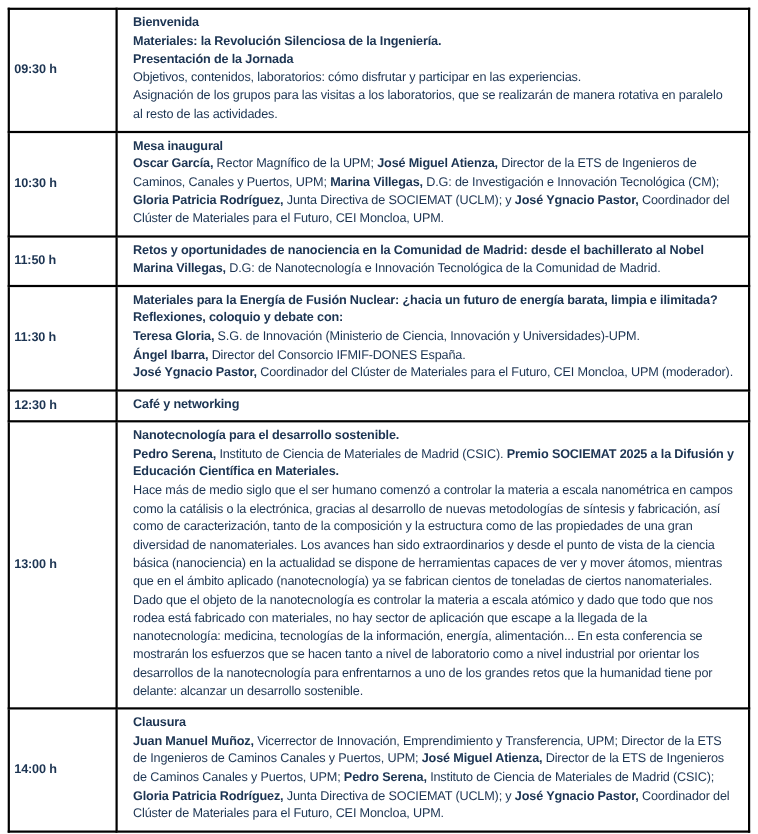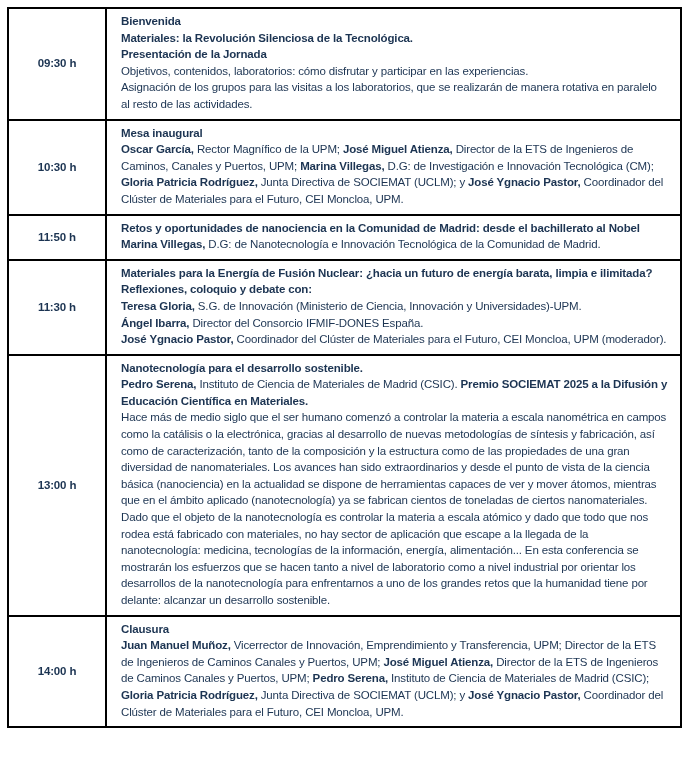--- a/index.html
+++ b/index.html
@@ -24,42 +24,41 @@
   table.schedule td {
     border: 2px solid #000000;
     color: #1c3452;
     font-size: 11.5px;
     line-height: 16.6px;
     letter-spacing: -0.15px;
     vertical-align: middle;
   }
   td.time-cell {
     width: 88px;
-    text-align: center;
     font-weight: bold;
     padding: 2px 4px;
   }
   td.content-cell {
     padding: 4px 12px 6px 14px;
     vertical-align: middle;
   }
   .para { margin: 0; }
   .b { font-weight: bold; }
 </style>
 </head>
 <body>
 
 <div class="wrap">
   <table class="schedule">
     <tbody>
         <tr>
           <td class="time-cell">09:30 h</td>
           <td class="content-cell">
             <div class="para"><span class="b">Bienvenida</span></div>
-            <div class="para"><span class="b">Materiales: la Revolución Silenciosa de la Tecnológica.</span></div>
+            <div class="para"><span class="b">Materiales: la Revolución Silenciosa de la Ingeniería.</span></div>
             <div class="para"><span class="b">Presentación de la Jornada</span></div>
             <div class="para"><span>Objetivos, contenidos, laboratorios: cómo disfrutar y participar en las experiencias.</span></div>
             <div class="para"><span>Asignación de los grupos para las visitas a los laboratorios, que se realizarán de manera rotativa en paralelo al resto de las actividades.</span></div>
           </td>
         </tr>
         <tr>
           <td class="time-cell">10:30 h</td>
           <td class="content-cell">
             <div class="para"><span class="b">Mesa inaugural</span></div>
             <div class="para"><span class="b">Oscar García,</span><span> Rector Magnífico de la UPM; </span><span class="b">José Miguel Atienza,</span><span> Director de la ETS de Ingenieros de Caminos, Canales y Puertos, UPM; </span><span class="b">Marina Villegas,</span><span> D.G: de Investigación e Innovación Tecnológica (CM); </span><span class="b">Gloria Patricia Rodríguez,</span><span> Junta Directiva de SOCIEMAT (UCLM); y </span><span class="b">José Ygnacio Pastor,</span><span> Coordinador del Clúster de Materiales para el Futuro, CEI Moncloa, UPM.</span></div>
@@ -76,20 +75,26 @@
           <td class="time-cell">11:30 h</td>
           <td class="content-cell">
             <div class="para"><span class="b">Materiales para la Energía de Fusión Nuclear: ¿hacia un futuro de energía barata, limpia e ilimitada?</span></div>
             <div class="para"><span class="b">Reflexiones, coloquio y debate con:</span></div>
             <div class="para"><span class="b">Teresa Gloria,</span><span> S.G. de Innovación (Ministerio de Ciencia, Innovación y Universidades)-UPM.</span></div>
             <div class="para"><span class="b">Ángel Ibarra,</span><span> Director del Consorcio IFMIF-DONES España.</span></div>
             <div class="para"><span class="b">José Ygnacio Pastor,</span><span> Coordinador del Clúster de Materiales para el Futuro, CEI Moncloa, UPM (moderador).</span></div>
           </td>
         </tr>
         <tr>
+          <td class="time-cell">12:30 h</td>
+          <td class="content-cell">
+            <div class="para"><span class="b">Café y networking</span></div>
+          </td>
+        </tr>
+        <tr>
           <td class="time-cell">13:00 h</td>
           <td class="content-cell">
             <div class="para"><span class="b">Nanotecnología para el desarrollo sostenible.</span></div>
             <div class="para"><span class="b">Pedro Serena,</span><span> Instituto de Ciencia de Materiales de Madrid (CSIC). </span><span class="b">Premio SOCIEMAT 2025 a la Difusión y Educación Científica en Materiales.</span></div>
             <div class="para"><span>Hace más de medio siglo que el ser humano comenzó a controlar la materia a escala nanométrica en campos como la catálisis o la electrónica, gracias al desarrollo de nuevas metodologías de síntesis y fabricación, así como de caracterización, tanto de la composición y la estructura como de las propiedades de una gran diversidad de nanomateriales. Los avances han sido extraordinarios y desde el punto de vista de la ciencia básica (nanociencia) en la actualidad se dispone de herramientas capaces de ver y mover átomos, mientras que en el ámbito aplicado (nanotecnología) ya se fabrican cientos de toneladas de ciertos nanomateriales. Dado que el objeto de la nanotecnología es controlar la materia a escala atómico y dado que todo que nos rodea está fabricado con materiales, no hay sector de aplicación que escape a la llegada de la nanotecnología: medicina, tecnologías de la información, energía, alimentación... En esta conferencia se mostrarán los esfuerzos que se hacen tanto a nivel de laboratorio como a nivel industrial por orientar los desarrollos de la nanotecnología para enfrentarnos a uno de los grandes retos que la humanidad tiene por delante: alcanzar un desarrollo sostenible.</span></div>
           </td>
         </tr>
         <tr>
           <td class="time-cell">14:00 h</td>
           <td class="content-cell">

